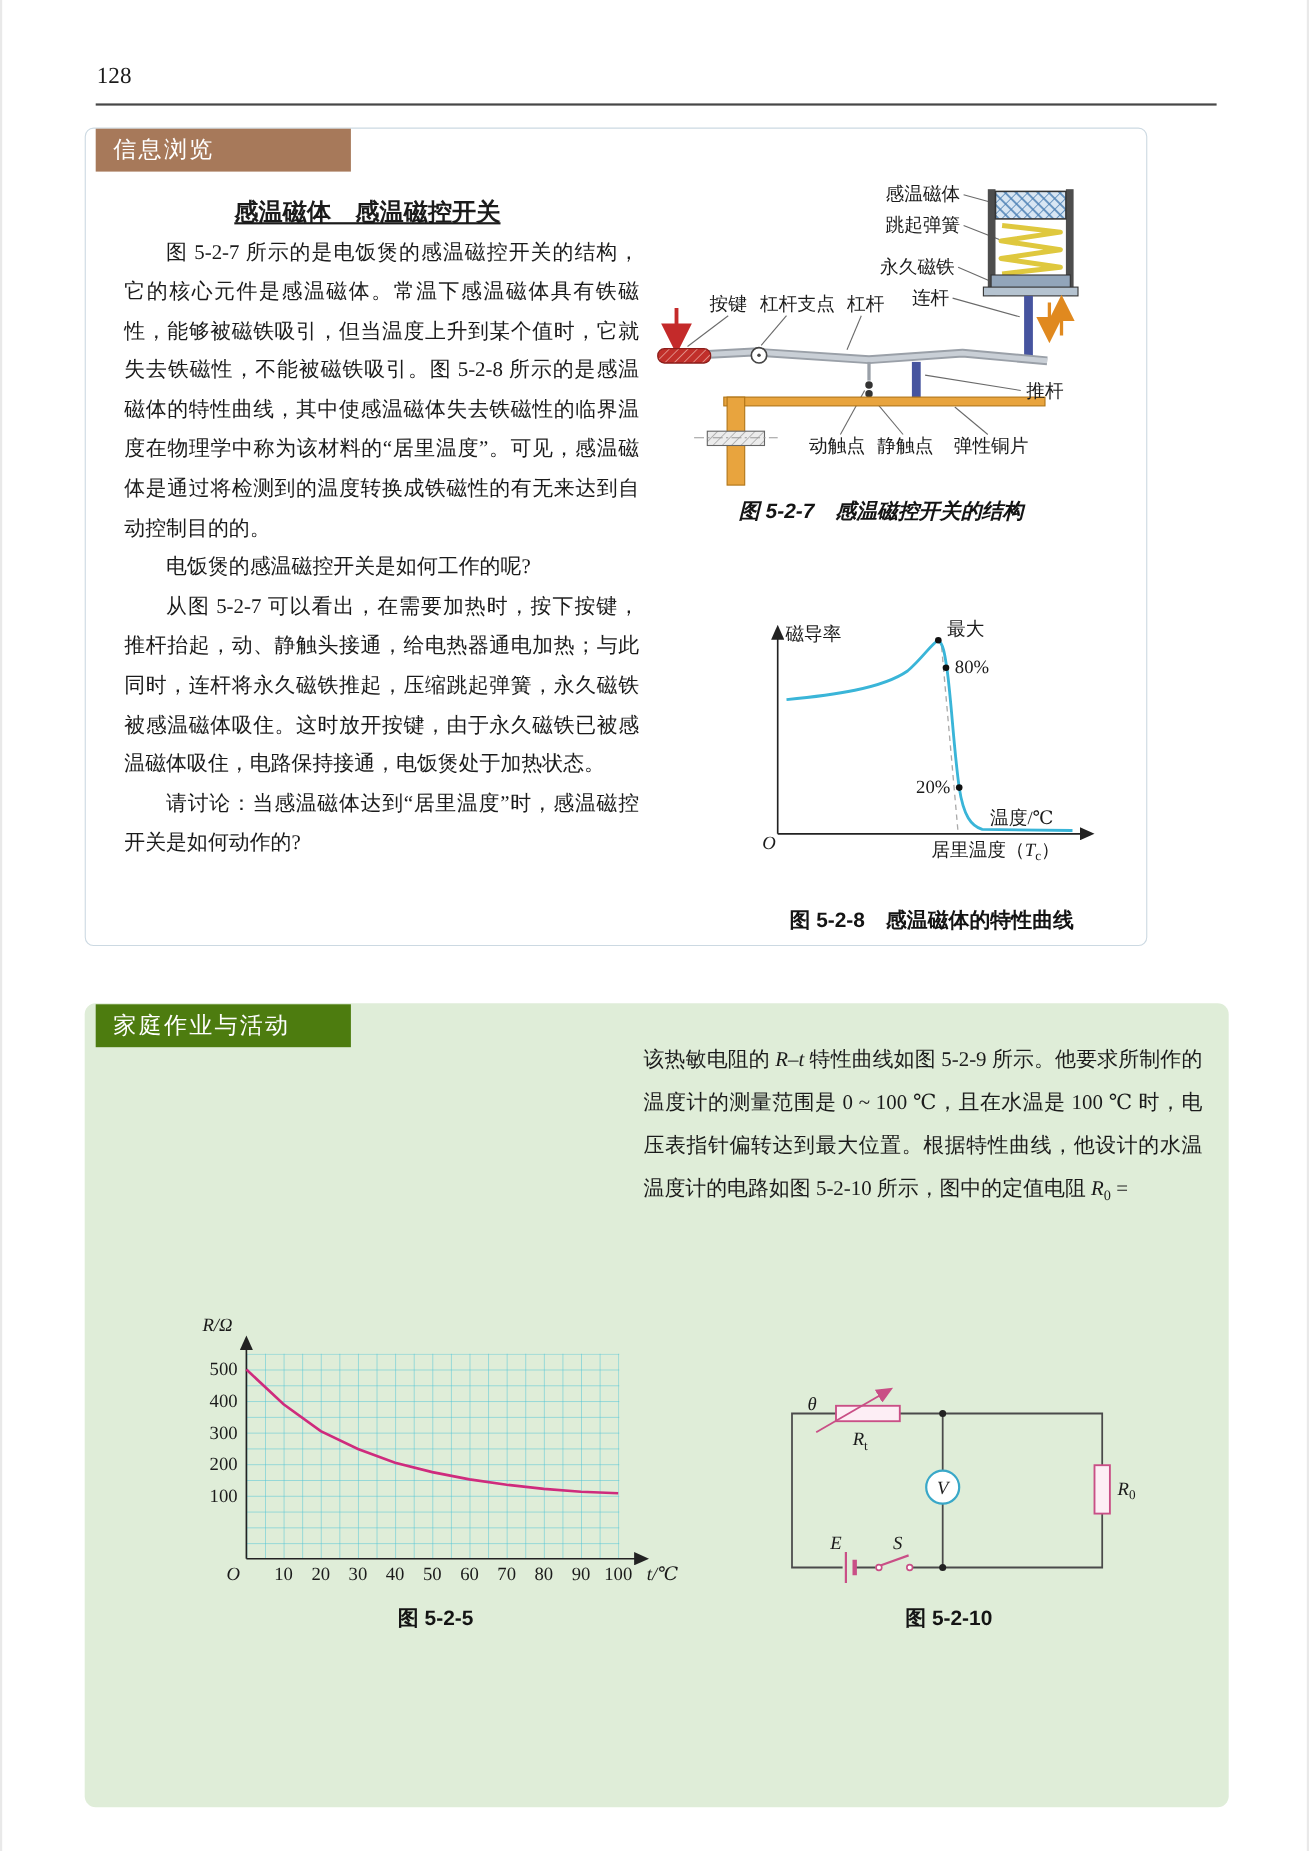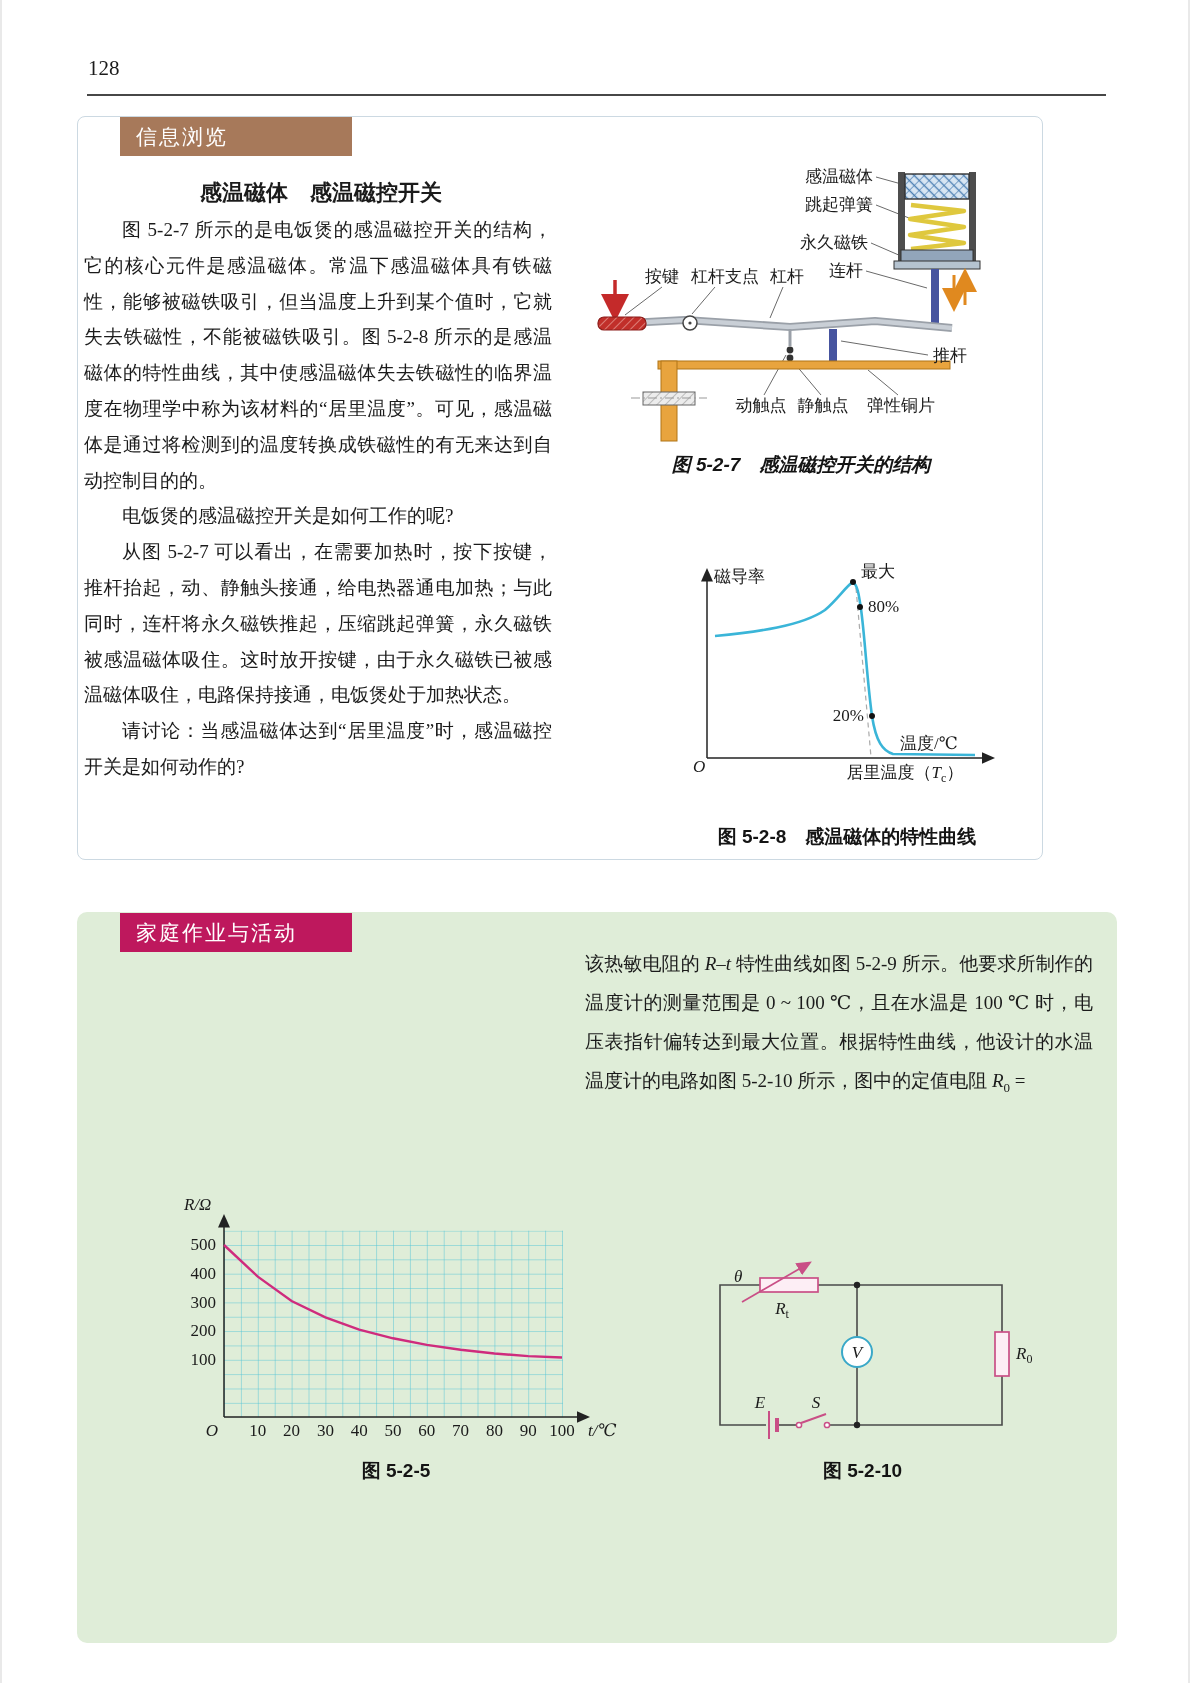--- a/index.html
+++ b/index.html
@@ -9,27 +9,27 @@
           margin:0 auto; overflow:hidden; }
   .abs { position:absolute; }
   .page-number { left:86px; top:56px; font-size:21px; }
   .top-rule { left:85px; top:94px; width:1019px; height:0; border-top:2px solid #474747; }
 
   .panel-info { left:75px; top:116px; width:966px; height:744px; background:#fff;
                 border:1.5px solid #ccd9e2; border-radius:8px; }
   .panel-hw   { left:75px; top:912px; width:1040px; height:731px; background:#dfedd8; border-radius:10px; }
 
   .badge { height:39px; line-height:39px; padding-left:16px; width:232px; color:#fff;
-           font-family:"Liberation Sans","DejaVu Sans",sans-serif; font-size:21px; letter-spacing:2px;margin-left:33px; }
+           font-family:"Liberation Sans","DejaVu Sans",sans-serif; font-size:21px; letter-spacing:2px; }
   .badge-info { left:85px; top:117px; background:#a7795a; }
-  .badge-hw   { left:85px; top:913px; background:#be185d; }
-
-  .info-title { left:85px; top:178px; width:468px; text-align:center;
-                font-family:"Liberation Sans","DejaVu Sans",sans-serif; font-weight:bold; font-size:22px; }
-  .info-text  { left:82px; top:212px; width:468px; font-size:19px; line-height:35.8px; text-align:justify; }
+  .badge-hw   { left:85px; top:913px; background:#4d7c0f; }
+
+  .info-title { left:98px; top:178px; width:468px; text-align:center;
+                font-family:"Liberation Sans","DejaVu Sans",sans-serif; font-weight:bold; font-size:22px;text-decoration:underline; }
+  .info-text  { left:111px; top:212px; width:468px; font-size:19px; line-height:35.8px; text-align:justify; }
   .info-text p { margin:0; text-indent:2em; }
 
   .caption { font-family:"Liberation Sans","DejaVu Sans",sans-serif; font-weight:bold;
              font-size:19px; text-align:center; color:#141414; }
   .cap-527 { left:563px; top:452px; width:472px;font-style:italic; }
   .cap-528 { left:655px; top:824px; width:380px; }
   .cap-529 { left:158px; top:1458px; width:472px; }
   .cap-5210{ left:688px; top:1458px; width:345px; }
 
   .hw-left  { left:103px; top:982px; width:462px; font-size:19px; line-height:39px; text-align:justify; }

